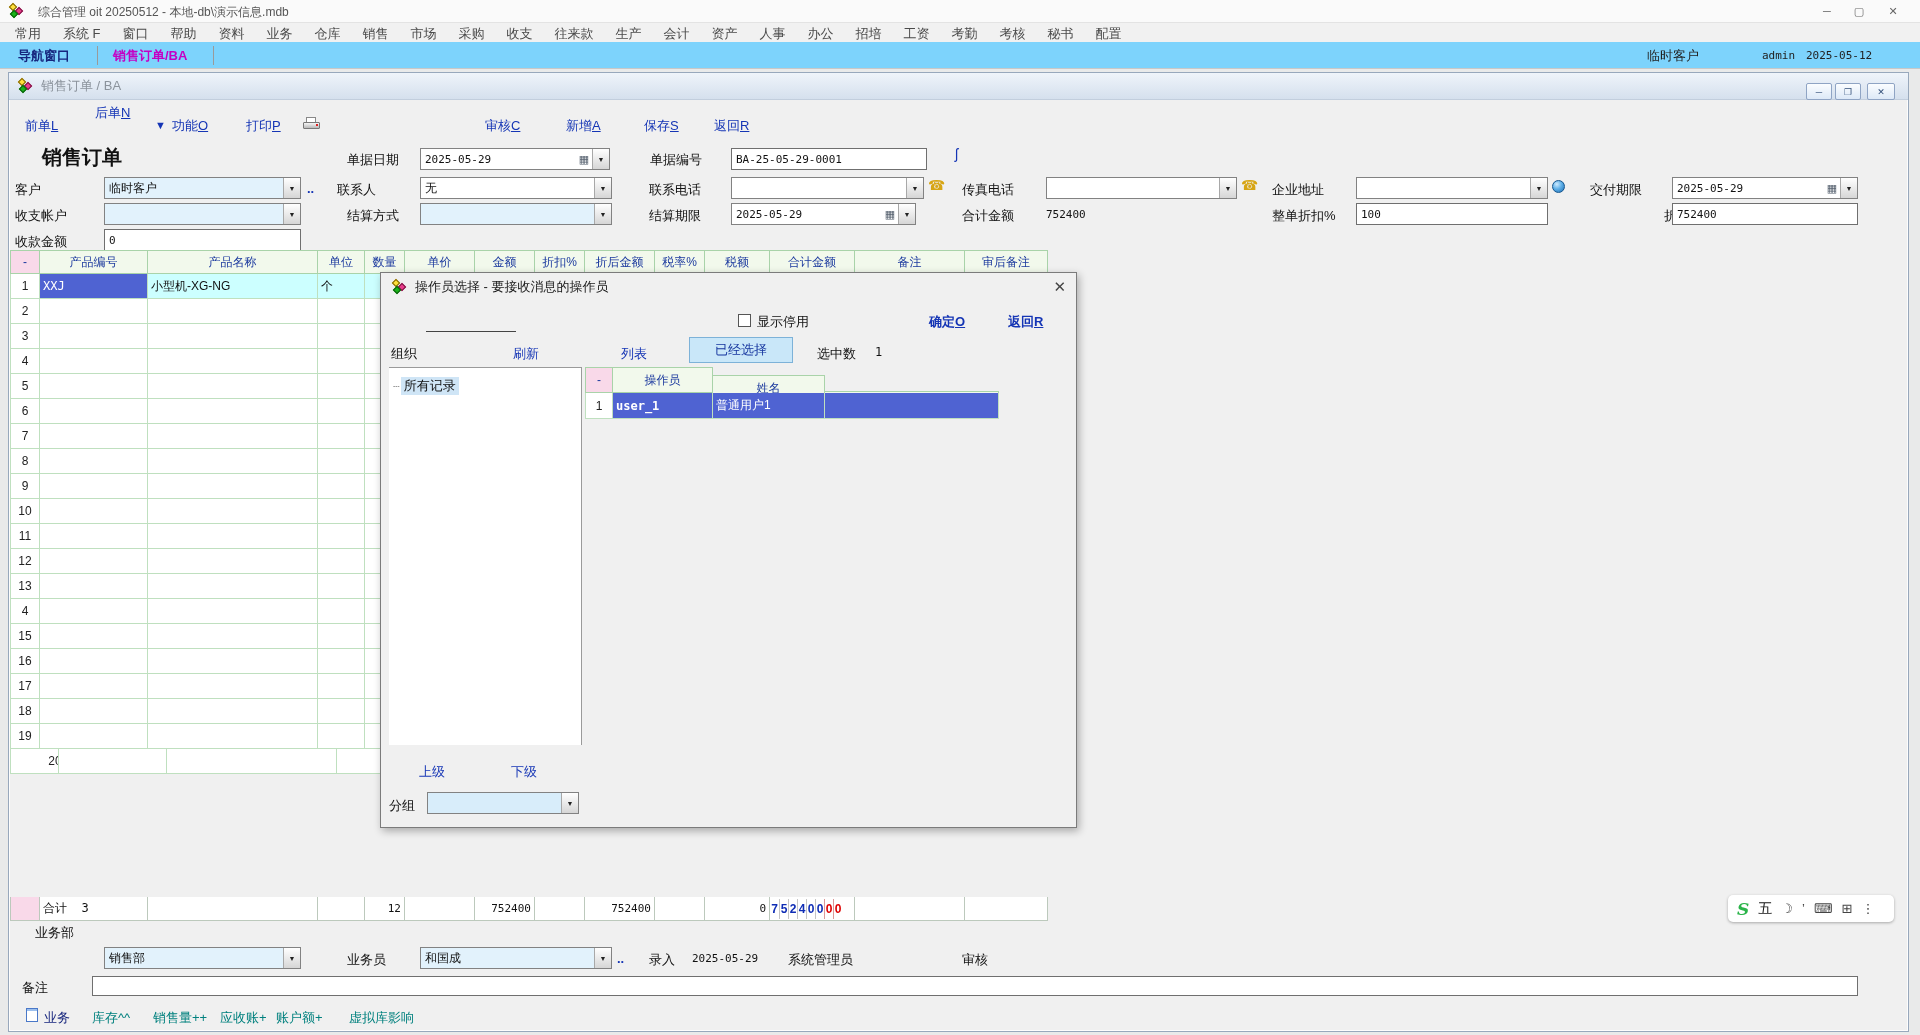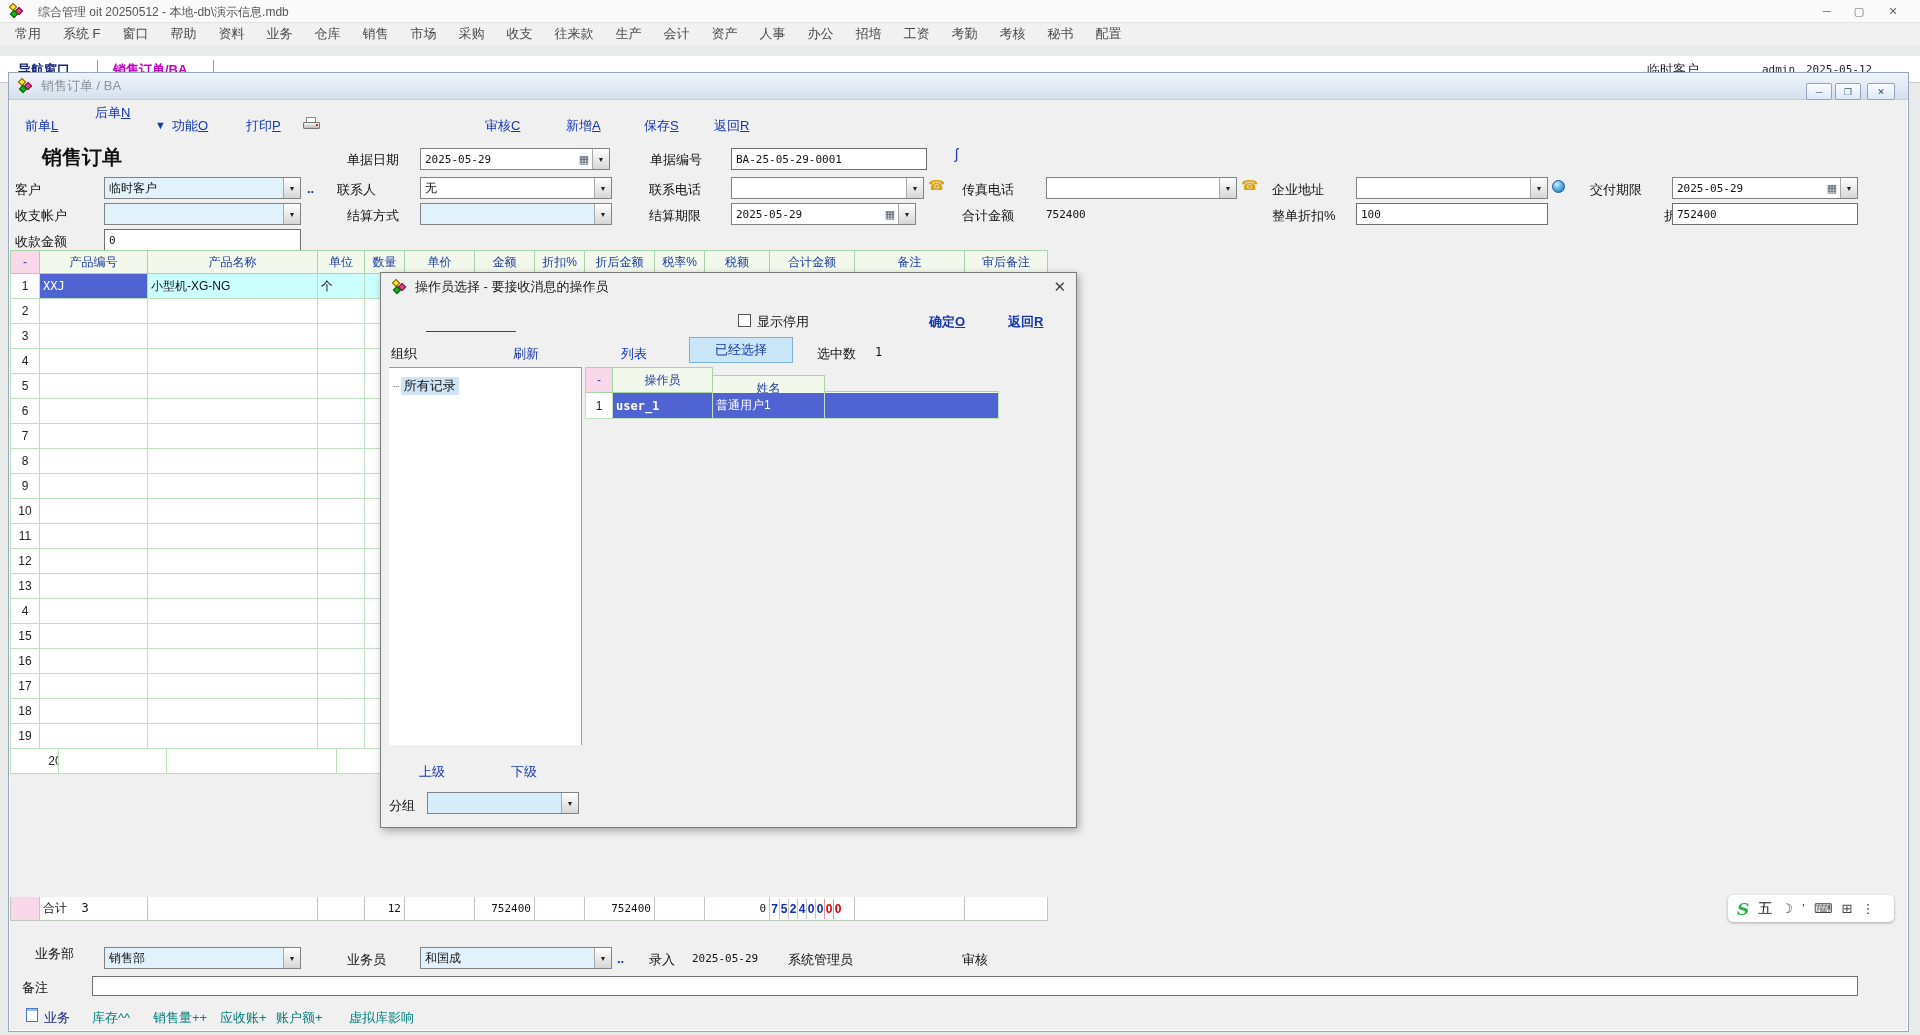--- a/index.html
+++ b/index.html
@@ -9,21 +9,21 @@
 .lbl{position:absolute;white-space:nowrap;font-size:13px;color:#111}
 .lnk{position:absolute;white-space:nowrap;font-size:13px;color:#1535b5;cursor:pointer}
 .u{text-decoration:underline}
 .mono{font-family:"DejaVu Sans Mono","Liberation Mono",monospace}
 
 .titlebar{left:0;top:0;width:1920px;height:23px;background:#fafafa;border-bottom:1px solid #e3e3e3}
 .title-text{position:absolute;left:38px;top:4px;font-size:12px;color:#555;white-space:nowrap}
 .winbtn{position:absolute;top:0;height:22px;width:30px;display:flex;align-items:center;justify-content:center;color:#666;font-size:11px;cursor:pointer}
 .menubar{left:0;top:23px;width:1920px;height:22px;background:#f1f1f1;display:flex;align-items:center;padding-left:4px}
 .menu-item{padding:0 11px;font-size:13px;color:#4a4a4a;white-space:nowrap;cursor:pointer}
-.tabbar{left:0;top:56px;width:1920px;height:27px;background:#ffffff;border-bottom:1px solid #c8c8c8}
+.tabbar{left:0;top:42px;width:1920px;height:27px;background:#7dd3fc;border-bottom:1px solid #c8c8c8}
 .tab{position:absolute;top:3px;height:22px;display:flex;align-items:center;padding:0 14px;font-weight:bold;cursor:pointer;white-space:nowrap}
 .tab.nav{color:#16257d}
 .tab.doc{color:#c400c4}
 .tabsep{position:absolute;top:4px;width:1px;height:19px;background:#9a9a9a}
 
 .docwin{left:8px;top:72px;width:1901px;height:960px;background:#f0f0f0;border:1px solid #98a8bc;box-shadow:inset 0 0 0 1px #fdfdfd}
 .doc-titlebar{position:absolute;left:9px;top:73px;width:1899px;height:27px;background:linear-gradient(#eff4fa,#d5e0ed);display:flex;align-items:center;padding-left:8px;color:#8b939c;font-size:13px;border-bottom:1px solid #c2cedd}
 .smallbtn{position:absolute;height:17px;border:1px solid #8fa4c4;background:linear-gradient(#fbfdff,#dde9f7);border-radius:2px;display:flex;align-items:center;justify-content:center;font-size:9px;color:#33507a;cursor:pointer}
 
 .dia-icon{position:relative;width:18px;height:16px;display:inline-block;flex:0 0 18px}
@@ -593,21 +593,21 @@
       <span class="dig b">4</span>
       <span class="dig b">0</span>
       <span class="dig b">0</span>
       <span class="dig r">0</span>
       <span class="dig r">0</span>
     </div>
     <div class="gc" style="width: 110px; height: 24px;"></div>
     <div class="gc" style="width: 83px; height: 24px;"></div>
   </div>
 
-<span class="lbl" style="left:35px;top:945px">业务部</span>
+<span class="lbl" style="left:35px;top:924px">业务部</span>
 <div class="combo blue" style="left:104px;top:947px;width:197px">
   <span class="val">销售部</span>
   <span class="btn">▼</span>
 </div>
 <span class="lbl" style="left:347px;top:951px">业务员</span>
 <div class="combo blue" style="left:420px;top:947px;width:192px">
   <span class="val">和国成</span>
   <span class="btn">▼</span>
 </div>
 <span class="lnk" style="left:617px;top:951px;font-weight:bold">..</span>

